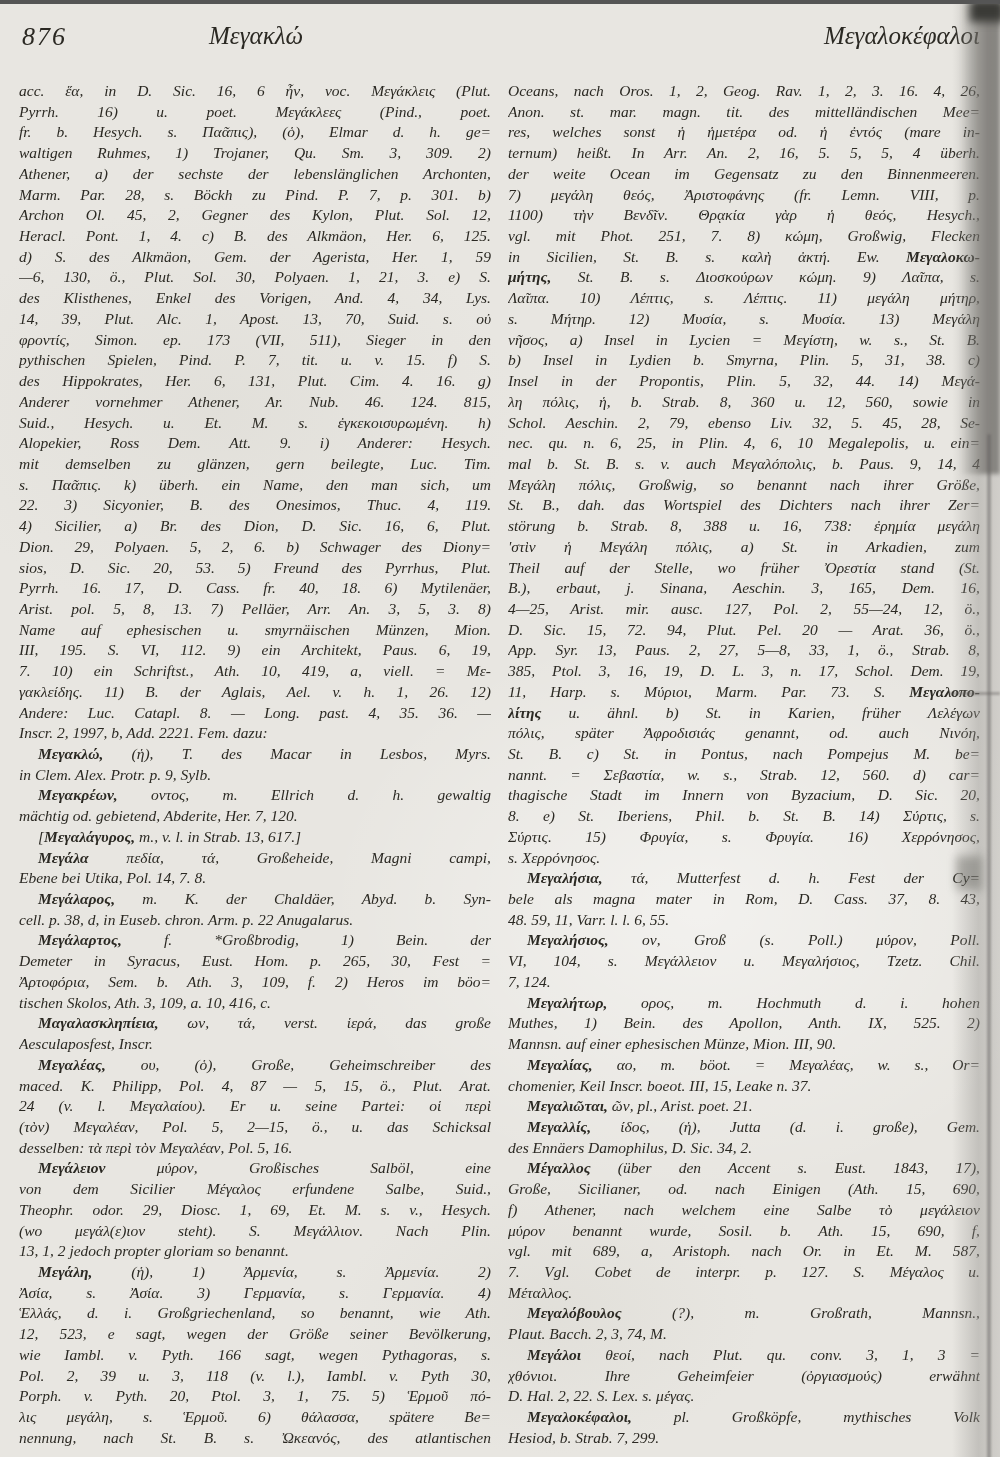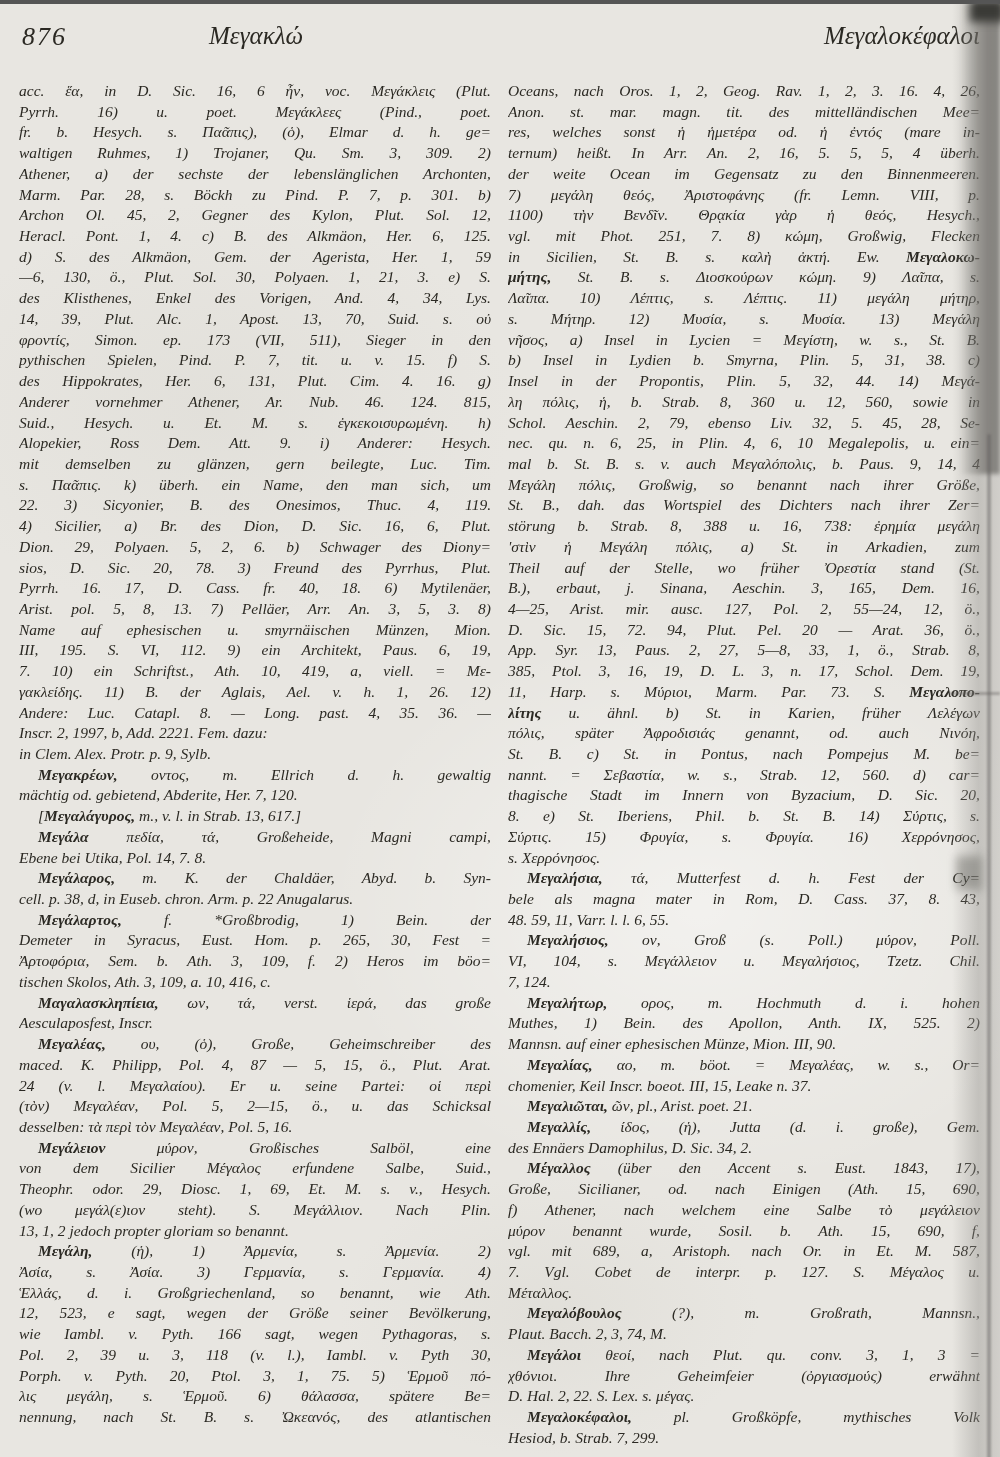--- a/index.html
+++ b/index.html
@@ -68,29 +68,30 @@
       <div class="line">pythischen Spielen, Pind. P. 7, tit. u. v. 15. f) S.</div>
       <div class="line">des Hippokrates, Her. 6, 131, Plut. Cim. 4. 16. g)</div>
       <div class="line">Anderer vornehmer Athener, Ar. Nub. 46. 124. 815,</div>
       <div class="line">Suid., Hesych. u. Et. M. s. ἐγκεκοισυρωμένη. h)</div>
       <div class="line">Alopekier, Ross Dem. Att. 9. i) Anderer: Hesych.</div>
       <div class="line">mit demselben zu glänzen, gern beilegte, Luc. Tim.</div>
       <div class="line">s. Παᾶπις. k) überh. ein Name, den man sich, um</div>
       <div class="line">22. 3) Sicyonier, B. des Onesimos, Thuc. 4, 119.</div>
       <div class="line">4) Sicilier, a) Br. des Dion, D. Sic. 16, 6, Plut.</div>
       <div class="line">Dion. 29, Polyaen. 5, 2, 6. b) Schwager des Diony=</div>
-      <div class="line">sios, D. Sic. 20, 78. 3) Freund des Pyrrhus, Plut.</div>
+      <div class="line">sios, D. Sic. 20, 53. 5) Freund des Pyrrhus, Plut.</div>
       <div class="line">Pyrrh. 16. 17, D. Cass. fr. 40, 18. 6) Mytilenäer,</div>
       <div class="line">Arist. pol. 5, 8, 13. 7) Pelläer, Arr. An. 3, 5, 3. 8)</div>
       <div class="line">Name auf ephesischen u. smyrnäischen Münzen, Mion.</div>
       <div class="line">III, 195. S. VI, 112. 9) ein Architekt, Paus. 6, 19,</div>
       <div class="line">7. 10) ein Schriftst., Ath. 10, 419, a, viell. = Με-</div>
       <div class="line">γακλείδης. 11) B. der Aglais, Ael. v. h. 1, 26. 12)</div>
       <div class="line">Andere: Luc. Catapl. 8. — Long. past. 4, 35. 36. —</div>
       <div class="line end">Inscr. 2, 1997, b, Add. 2221. Fem. dazu:</div>
+      <div class="line ind"><b>Μεγακλώ,</b> (ἡ), T. des Macar in Lesbos, Myrs.</div>
       <div class="line end">in Clem. Alex. Protr. p. 9, Sylb.</div>
       <div class="line ind"><b>Μεγακρέων,</b> οντος, m. Ellrich d. h. gewaltig</div>
       <div class="line end">mächtig od. gebietend, Abderite, Her. 7, 120.</div>
       <div class="line ind end">[<b>Μεγαλάγυρος,</b> m., v. l. in Strab. 13, 617.]</div>
       <div class="line ind"><b>Μεγάλα</b> πεδία, τά, Großeheide, Magni campi,</div>
       <div class="line end">Ebene bei Utika, Pol. 14, 7. 8.</div>
       <div class="line ind"><b>Μεγάλαρος,</b> m. K. der Chaldäer, Abyd. b. Syn-</div>
       <div class="line end">cell. p. 38, d, in Euseb. chron. Arm. p. 22 Anugalarus.</div>
       <div class="line ind"><b>Μεγάλαρτος,</b> f. *Großbrodig, 1) Bein. der</div>
       <div class="line">Demeter in Syracus, Eust. Hom. p. 265, 30, Fest =</div>

